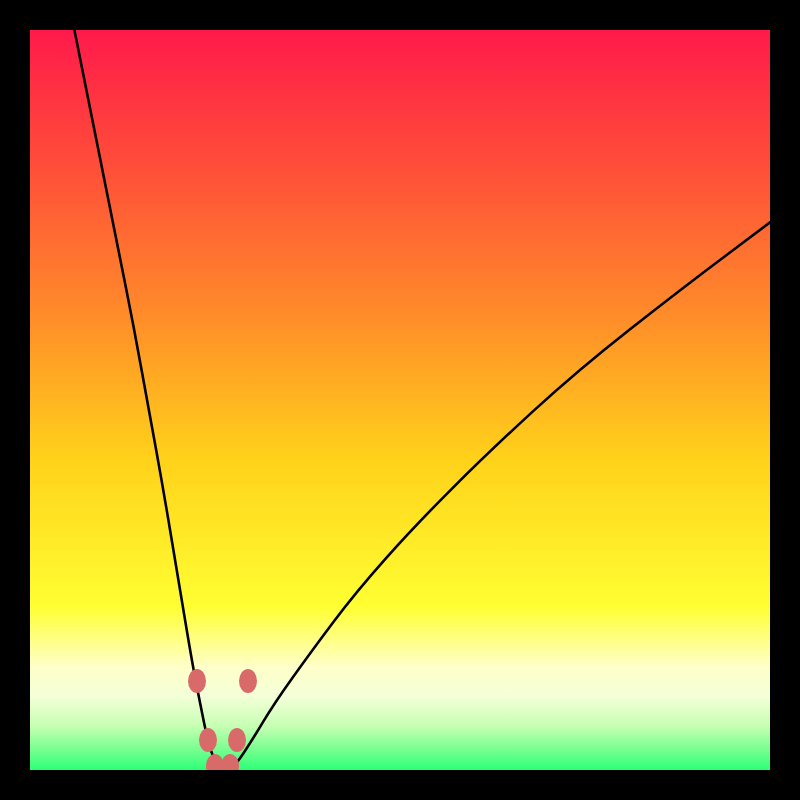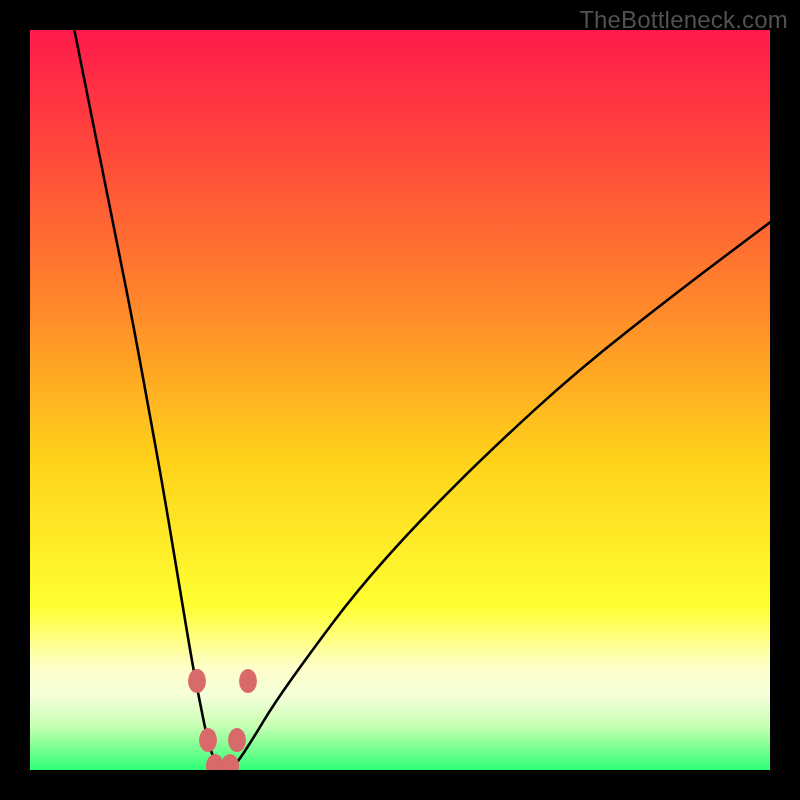--- a/index.html
+++ b/index.html
@@ -86,14 +86,13 @@
     </svg>
     <div id="markers">
         <div class="marker" style="left: 166.5px; top: 651.2px;"></div>
         <div class="marker" style="left: 218.3px; top: 651.2px;"></div>
         <div class="marker" style="left: 177.6px; top: 710.4px;"></div>
         <div class="marker" style="left: 207.2px; top: 710.4px;"></div>
         <div class="marker" style="left: 185px; top: 736.3px;"></div>
         <div class="marker" style="left: 199.8px; top: 736.3px;"></div>
       </div>
   </div>
-  <div class="watermark">TheBottleneck.com</div>
 </div>
 
 </body></html>

